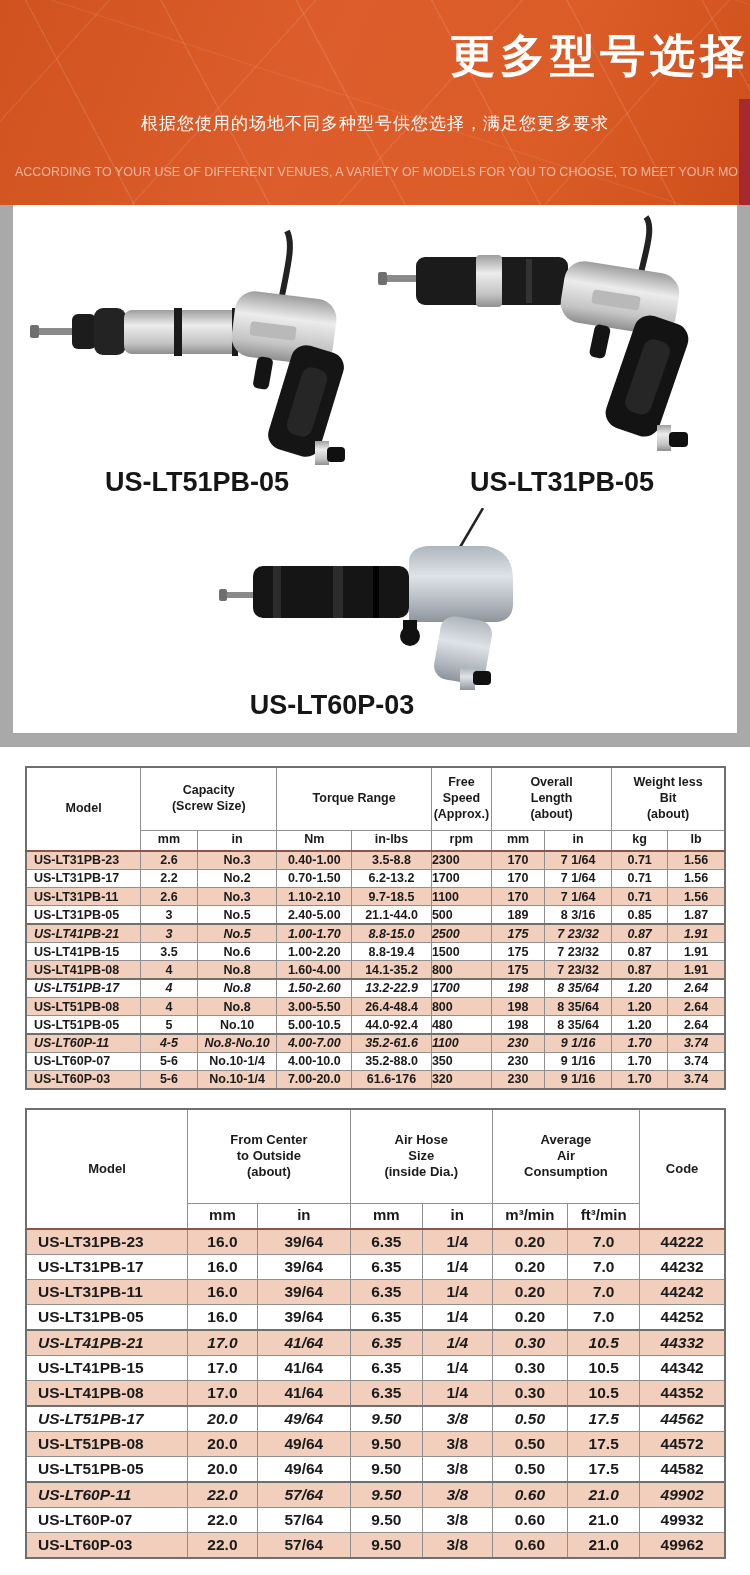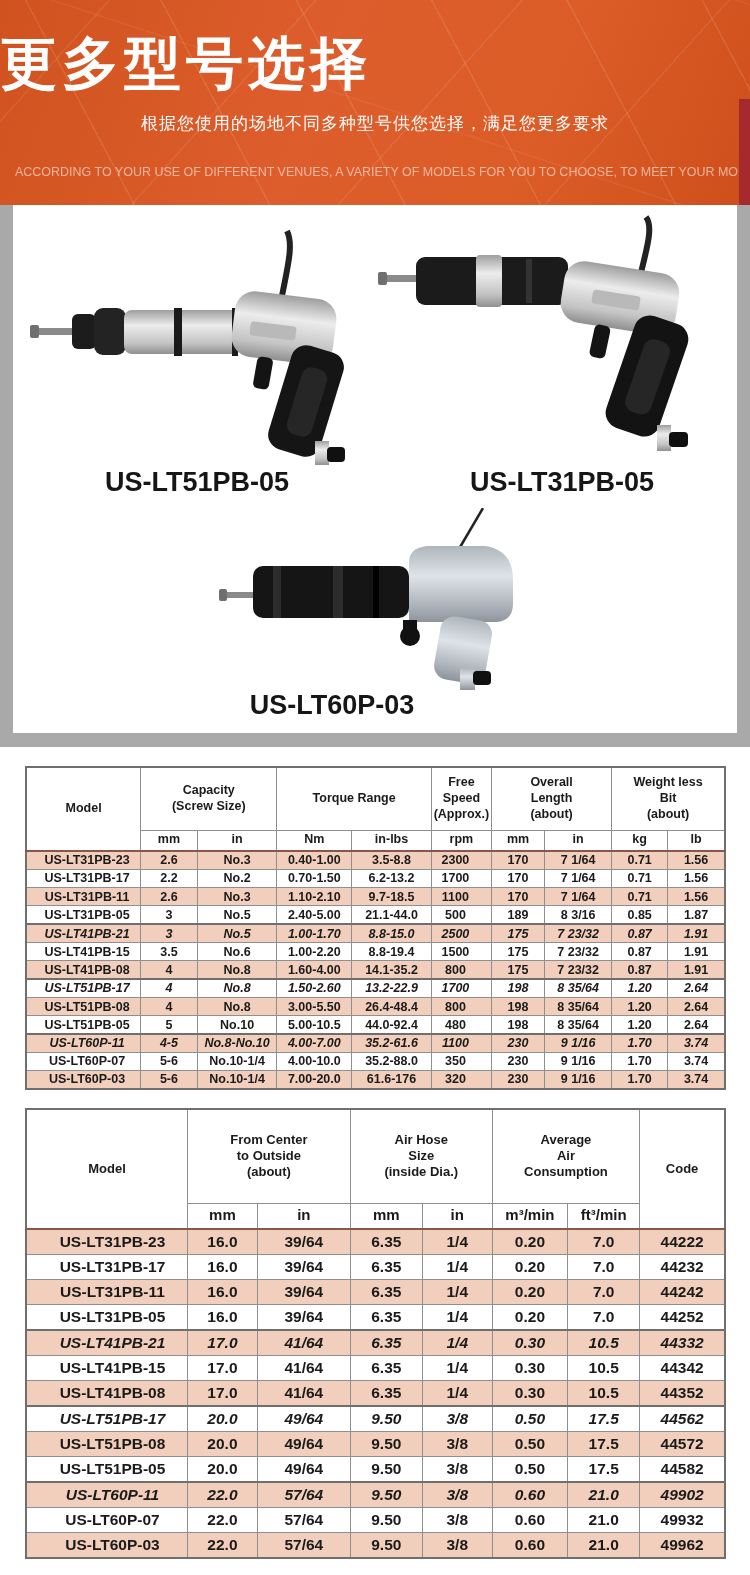--- a/index.html
+++ b/index.html
@@ -12,21 +12,21 @@
     position:absolute; left:0; top:0; width:750px; height:205px;
     background:
       repeating-linear-gradient(62deg, transparent 0 118px, rgba(255,255,255,.10) 118px 119.5px),
       repeating-linear-gradient(-48deg, transparent 0 152px, rgba(255,255,255,.08) 152px 153.5px),
       repeating-linear-gradient(18deg, transparent 0 210px, rgba(255,255,255,.06) 210px 211.5px),
       linear-gradient(112deg, var(--banner_bg_dark,#d0521e), var(--banner_bg,#dd5e2c) 42%, #db5c26 72%, #cf4f1c);
     overflow:hidden;
   }
   .banner-title {
     position:absolute; left:0; top:26px; width:100%;
-    text-align:left; color:#fff; font-size:57px; font-weight:bold; letter-spacing:5px;
+    text-align:right; color:#fff; font-size:45px; font-weight:bold; letter-spacing:5px;
   }
   .banner-sub {
     position:absolute; left:0; top:112px; width:100%;
     text-align:center; color:#fff; font-size:17px; font-weight:400; letter-spacing:1px;
   }
   .banner-sub-en {
     position:absolute; left:0; top:164px; width:100%;
     text-align:center; color:rgba(255,255,255,.55); font-size:13px; letter-spacing:0;
     transform:scaleX(.96); transform-origin:center; white-space:nowrap;
   }
@@ -55,22 +55,22 @@
   table.spec th, table.spec td {
     border:1px solid var(--table_border,#8f8f8f);
     color:var(--text_dark,#1a1a1a); text-align:center; vertical-align:middle;
     overflow:hidden; white-space:nowrap;
   }
   table.spec th { white-space:pre-line; font-weight:bold; line-height:1.25; background:#fff; }
   table.spec tr.units th { white-space:nowrap; }
   table.spec tbody tr.alt td { background:var(--row_pink,#f2cfbc); }
   table.spec tbody tr:first-child td { border-top:2px solid var(--header_sep,#8a564a); }
   table.spec tbody tr.group-start td { border-top:2px solid #6e6e6e;font-style:italic; }
-  table.spec td.model { text-align:center; font-weight:bold; }
-  table.spec td.num-right { text-align:center; }
+  table.spec td.model { text-align:left; font-weight:bold; }
+  table.spec td.num-right { text-align:left; }
 
   .t1 thead tr:first-child th { height:63px; font-size:12.5px; }
   .t1 tr.units th { height:21px; font-size:12.5px; }
   .t1 tbody td { height:18.3px; font-size:12.5px; font-weight:bold; }
   .t1 td.model { padding-left:7px; }
   .t1 td.num-right { padding-right:12px; }
 
   .t2 thead tr:first-child th { height:94px; font-size:13px; }
   .t2 tr.units th { height:26px; font-size:15px; }
   .t2 tbody td { height:25.3px; font-size:15.5px; font-weight:bold; }

